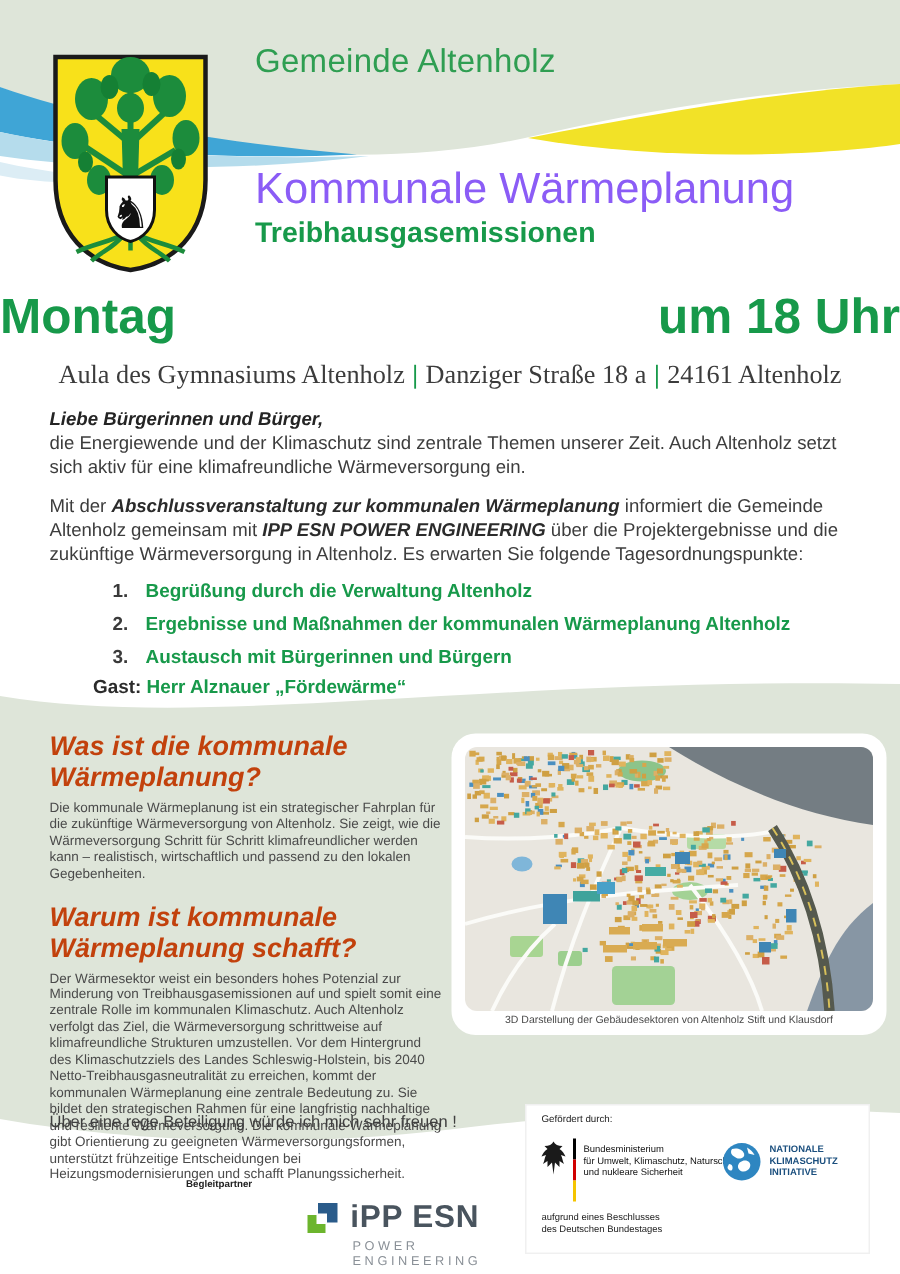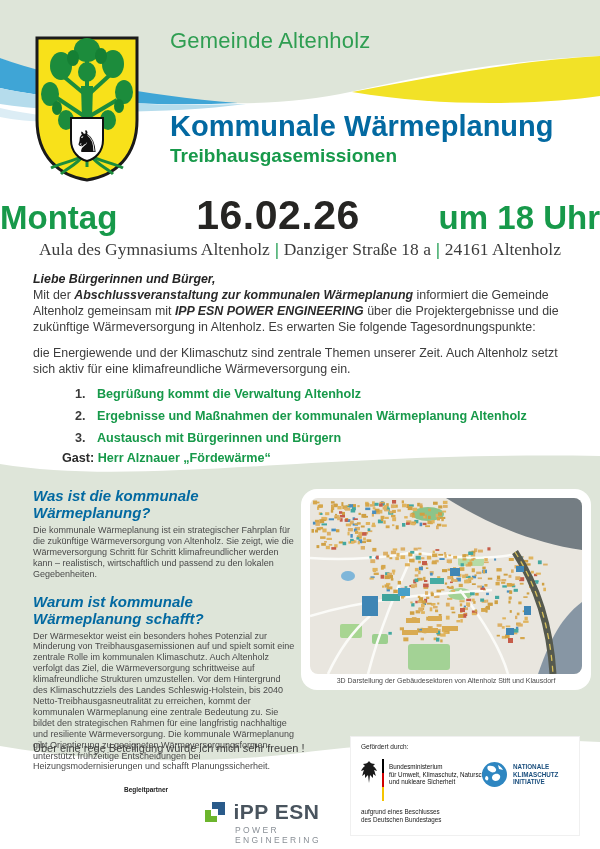--- a/index.html
+++ b/index.html
@@ -6,21 +6,21 @@
   #page{position:relative;width:600px;height:849px;background:#ffffff;overflow:hidden;
         font-family:"Liberation Sans",sans-serif;color:#3d3d3d;}
   .abs{position:absolute;}
   svg{display:block;}
 
   
   #bg-svg{left:0;top:0;}
   #crest{left:33px;top:34px;}
   .muni{left:170px;top:28px;font-size:22px;font-weight:500;color:#2f9e52;letter-spacing:.2px;}
   .title-block{left:170px;top:110px;}
-  .title-main{font-size:29px;font-weight:bold;color:#0369a1;line-height:32px;}
+  .title-main{font-size:29px;font-weight:normal;color:#8b5cf6;line-height:32px;}
   .title-sub{font-size:19px;font-weight:bold;color:#17994a;line-height:24px;margin-top:2px;}
 
   
   .date-row{left:0;top:192px;width:600px;display:flex;justify-content:space-between;align-items:baseline;gap:10px;}
   .date-day,.date-time{font-size:33px;font-weight:bold;color:#17994a;}
   .date-date{font-size:41px;font-weight:bold;color:#262523;letter-spacing:.5px;}
   .addr-row{left:0;top:239px;width:600px;text-align:center;font-size:17.5px;color:#3c3c3c;font-family:Liberation Serif, serif;}
   .addr-sep{color:#17994a;font-weight:bold;padding:0 5px;}
 
   
@@ -33,21 +33,21 @@
   .agenda{left:75px;top:387px;}
   .agenda-item{height:22px;font-size:12.6px;font-weight:bold;}
   .agenda-num{display:inline-block;width:22px;color:#3a3a3a;}
   .agenda-lbl{color:#17994a;}
   .guest{left:62px;top:451px;font-size:12.6px;font-weight:bold;}
   .guest-label{color:#2b2b2b;}
   .guest-value{color:#17994a;}
 
   
   .info-col{left:33px;top:487px;width:263px;}
-  .q-title{font-size:15px;font-weight:bold;font-style:italic;color:#0369a1;margin:0 0 4px 0;}
+  .q-title{font-size:18px;font-weight:bold;font-style:italic;color:#c2410c;margin:0 0 4px 0;}
   .q-text{font-size:9px;line-height:10.9px;color:#4a4a4a;margin:0 0 13px 0;}
   .closing{left:33px;top:742px;font-size:11px;color:#3f3f3f;}
 
   
   .map-card{left:301px;top:489px;width:290px;background:#ffffff;border-radius:16px;padding:9px 9px 2px 9px;box-sizing:border-box;}
   .map-frame{border-radius:8px;overflow:hidden;}
   .map-caption{font-size:7px;color:#4a4a4a;text-align:center;padding:3px 0 4px 0;}
 
   
   .partner-label{left:124px;top:786px;font-size:6.5px;font-weight:bold;color:#222;}
@@ -121,36 +121,35 @@
   </svg>
 
   <div class="abs muni">Gemeinde Altenholz</div>
   <div class="abs title-block">
     <div class="title-main">Kommunale Wärmeplanung</div>
     <div class="title-sub">Treibhausgasemissionen</div>
   </div>
 
   <div class="abs date-row">
     <span class="date-day">Montag</span>
-    <span class="date-date">16.02.26</span>
     <span class="date-time">um 18 Uhr</span>
   </div>
   <div class="abs addr-row">
     <span>Aula des Gymnasiums Altenholz</span><span class="addr-sep">|</span><span>Danziger Straße 18 a</span><span class="addr-sep">|</span><span>24161 Altenholz</span>
   </div>
 
   <div class="abs intro">
     <div class="salutation">Liebe Bürgerinnen und Bürger,</div>
+    <p>die Energiewende und der Klimaschutz sind zentrale Themen unserer Zeit. Auch Altenholz setzt sich aktiv für eine klimafreundliche Wärmeversorgung ein.</p>
     <p><span>Mit der </span><span class="bi">Abschlussveranstaltung zur kommunalen Wärmeplanung</span><span> informiert die Gemeinde Altenholz gemeinsam mit </span><span class="bi">IPP ESN POWER ENGINEERING</span><span> über die Projektergebnisse und die zukünftige Wärmeversorgung in Altenholz. Es erwarten Sie folgende Tagesordnungspunkte:</span></p>
-    <p>die Energiewende und der Klimaschutz sind zentrale Themen unserer Zeit. Auch Altenholz setzt sich aktiv für eine klimafreundliche Wärmeversorgung ein.</p>
   </div>
 
   <div class="abs agenda">
     <div class="agenda-item">
-      <span class="agenda-num">1.</span><span class="agenda-lbl">Begrüßung kommt die Verwaltung Altenholz</span>
+      <span class="agenda-num">1.</span><span class="agenda-lbl">Begrüßung durch die Verwaltung Altenholz</span>
     </div>
     <div class="agenda-item">
       <span class="agenda-num">2.</span><span class="agenda-lbl">Ergebnisse und Maßnahmen der kommunalen Wärmeplanung Altenholz</span>
     </div>
     <div class="agenda-item">
       <span class="agenda-num">3.</span><span class="agenda-lbl">Austausch mit Bürgerinnen und Bürgern</span>
     </div>
   </div>
   <div class="abs guest">
     <span class="guest-label">Gast:</span>

